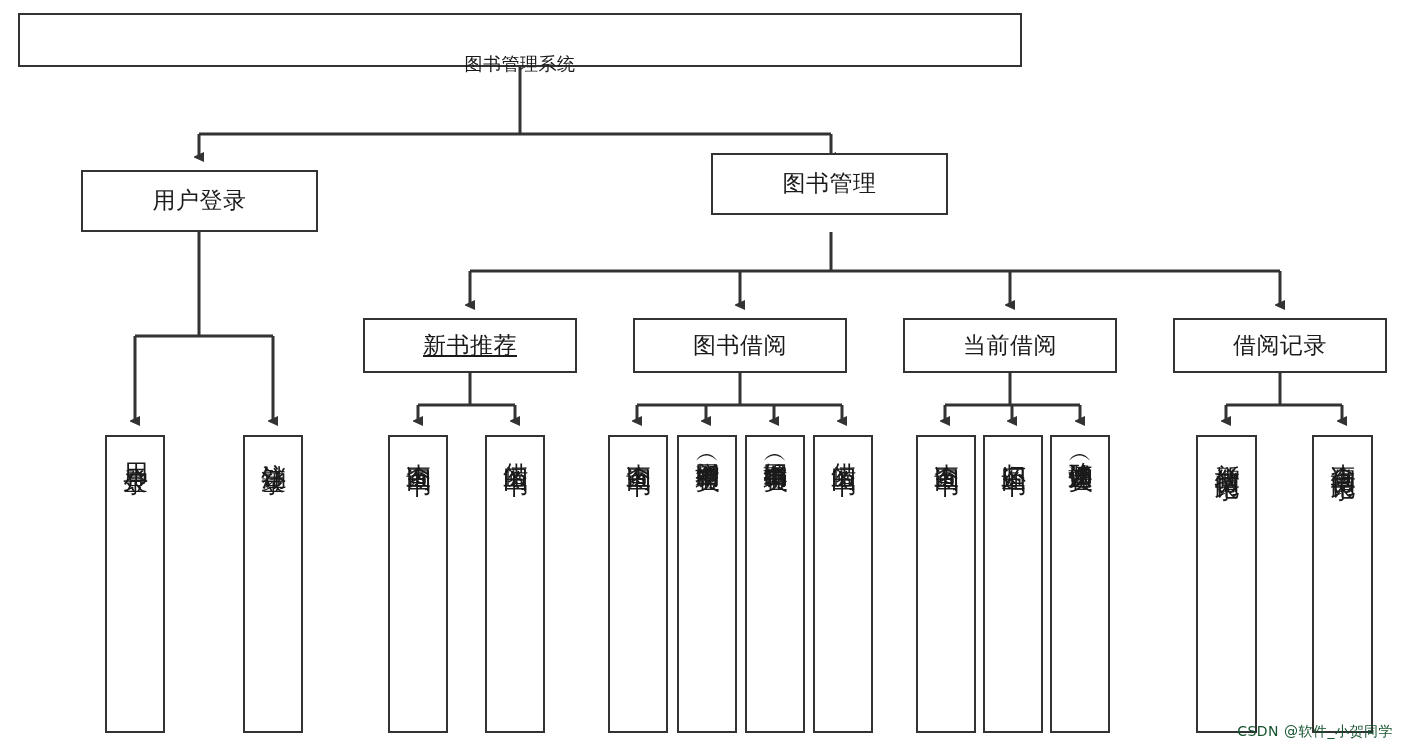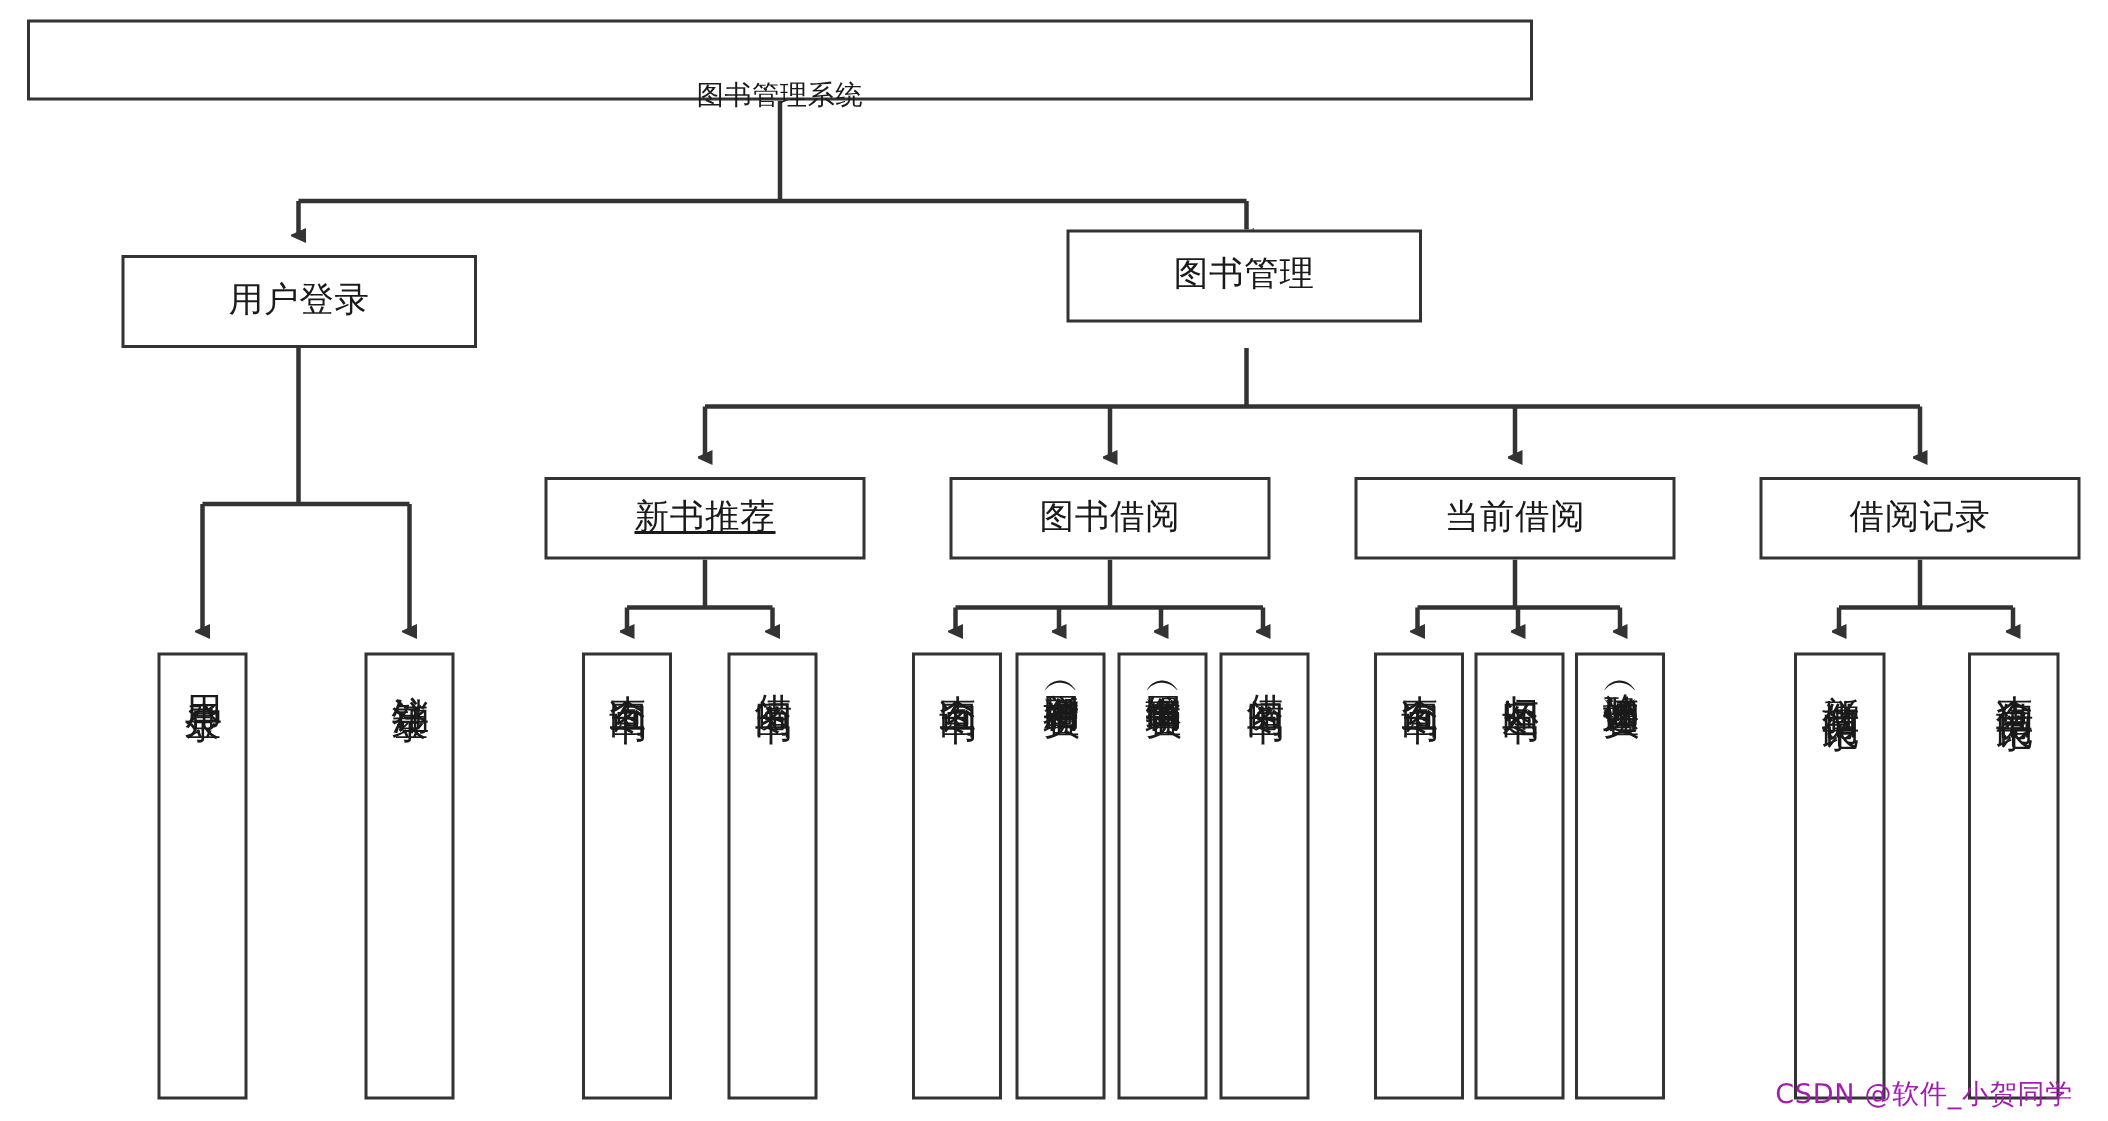--- a/index.html
+++ b/index.html
@@ -64,24 +64,24 @@
     line-height: 1.05;
     letter-spacing: 3px;
     white-space: nowrap;
   }
   .node.vert.tall-text .node-label {
     font-size: 24px;
     letter-spacing: 1px;
   }
   #watermark {
     position: absolute;
-    right: 23px;
+    right: 12px;
     bottom: 6px;
-    font-size: 18px;
-    color: #a21caf;
+    font-size: 14px;
+    color: #14532d;
     letter-spacing: 0.5px;
     z-index: 5;
     white-space: nowrap;
   }
 </style>
 </head>
 <body>
 
 <div id="diagram-root">
 

